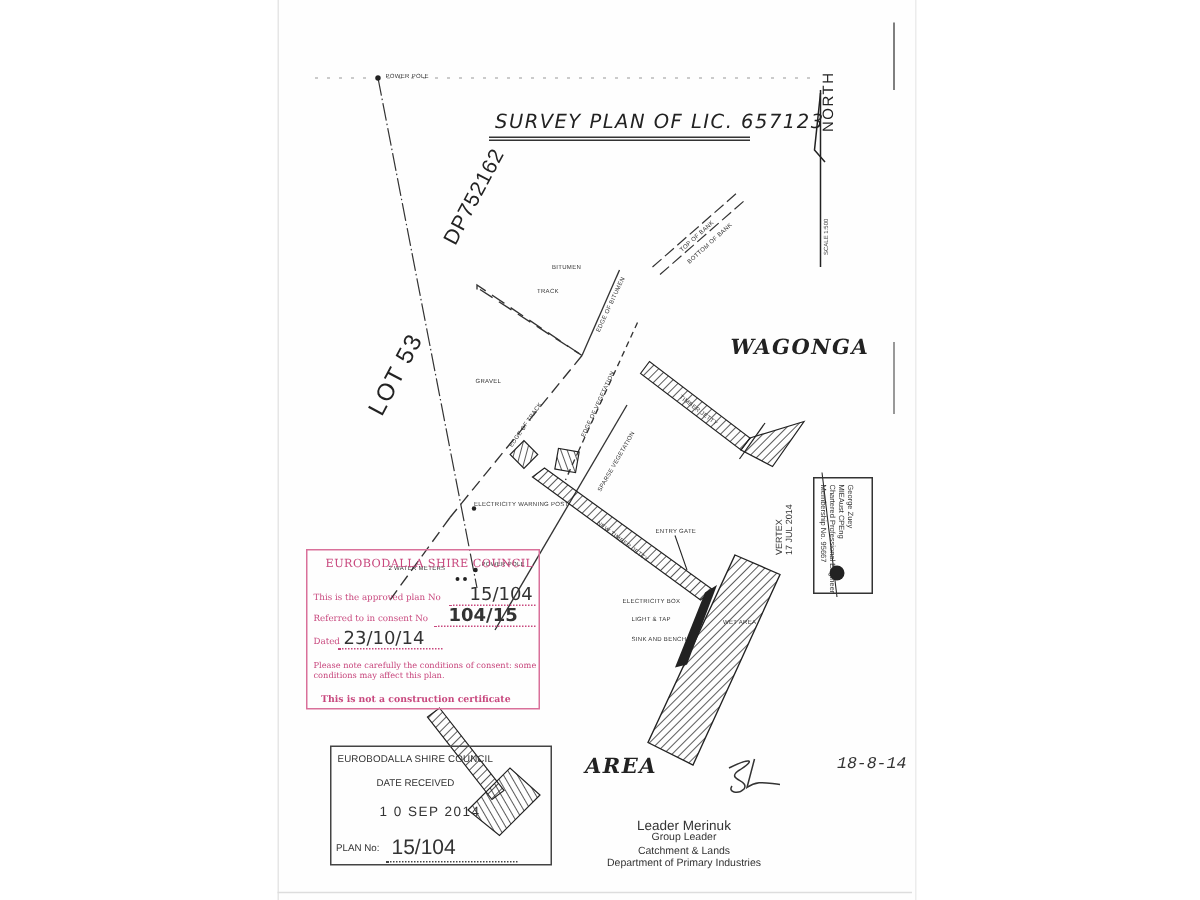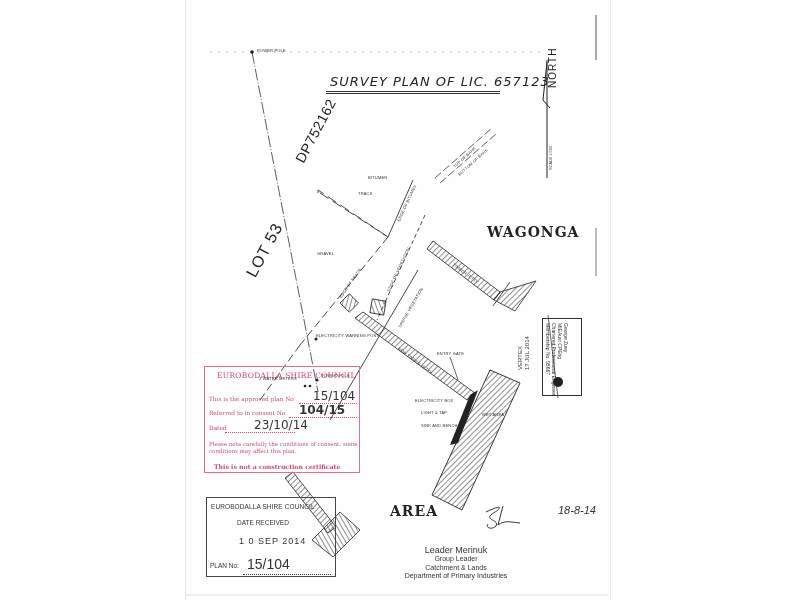--- a/index.html
+++ b/index.html
@@ -4,40 +4,40 @@
 <style>
   html,body{margin:0;padding:0;}
   body{width:800px;height:600px;background:#ffffff;position:relative;overflow:hidden;font-family:"Liberation Sans",sans-serif;}
   .page{position:absolute;left:185px;top:0;width:424px;height:600px;background:#fefefe;border-left:1px solid #e6e6e6;border-right:1px solid #ececec;}
   .plan-svg{position:absolute;left:0;top:0;width:800px;height:600px;}
   .title{position:absolute;left:330px;top:74px;font-family:"DejaVu Sans",sans-serif;font-size:13px;letter-spacing:1px;color:#222;font-style:italic;}
   .title-under{position:absolute;left:326px;top:91px;width:174px;border-top:1px solid #333;border-bottom:1px solid #333;height:1px;}
   .north{position:absolute;left:547px;top:88px;transform:rotate(-90deg);transform-origin:left top;font-size:10px;color:#222;letter-spacing:1px;}
   .scale{position:absolute;left:548px;top:170px;transform:rotate(-90deg);transform-origin:left top;font-size:4px;color:#444;}
   .lbl{position:absolute;color:#333;font-size:4px;white-space:nowrap;letter-spacing:0.2px;}
-  .big{position:absolute;color:#222;font-family:"DejaVu Serif",serif;font-weight:bold;font-size:14px;letter-spacing:1px;}
+  .big{position:absolute;color:#222;font-family:"DejaVu Serif",serif;font-weight:bold;font-style:italic;font-size:14px;letter-spacing:1px;}
   .rot{transform-origin:left top;}
   .lot53{position:absolute;left:243px;top:272px;font-size:16px;color:#222;transform:rotate(-62deg);transform-origin:left top;letter-spacing:1px;}
   .dp{position:absolute;left:292px;top:158px;font-size:14px;color:#222;transform:rotate(-62deg);transform-origin:left top;letter-spacing:0.5px;}
   .consent{position:absolute;left:204px;top:366px;width:156px;height:107px;border:1.5px solid #d9709a;color:#c8487e;font-family:"DejaVu Serif",serif;padding:0;box-sizing:border-box;background:transparent;}
   .consent .h1{position:absolute;left:12px;top:4px;font-size:7.5px;letter-spacing:0.3px;}
   .consent .h2{position:absolute;left:18px;top:13px;font-size:9px;font-weight:bold;letter-spacing:0.4px;}
   .consent .row{position:absolute;left:4px;font-size:5.8px;}
   .consent .hand{position:absolute;font-family:"DejaVu Sans",sans-serif;color:#333;font-size:12px;}
   .consent .dots{position:absolute;border-bottom:1px dotted #c8487e;height:0;}
   .consent .note{position:absolute;left:4px;top:74px;font-size:5.5px;line-height:7px;width:150px;}
   .consent .nc{position:absolute;left:9px;top:96px;font-size:6.2px;font-weight:bold;}
-  .received{position:absolute;left:206px;top:497px;width:130px;height:80px;border:1px solid #444;color:#333;box-sizing:border-box;}
+  .received{position:absolute;left:220px;top:497px;width:148px;height:80px;border:1px solid #444;color:#333;box-sizing:border-box;}
   .received .r1{position:absolute;left:4px;top:5px;font-size:6.5px;letter-spacing:0.1px;}
   .received .r2{position:absolute;left:30px;top:21px;font-size:6.5px;}
   .received .r3{position:absolute;left:32px;top:38px;font-size:9px;letter-spacing:1px;}
   .received .r4{position:absolute;left:3px;top:64px;font-size:6.5px;}
   .received .hand{position:absolute;left:40px;top:58px;font-size:14px;}
   .received .dots{position:absolute;left:36px;top:76px;width:88px;border-bottom:1px dotted #444;}
-  .sig-date{position:absolute;left:558px;top:504px;font-size:11px;color:#333;font-style:italic;font-family:Liberation Sans, sans-serif;}
+  .sig-date{position:absolute;left:558px;top:504px;font-size:11px;color:#333;font-style:italic;font-family:Liberation Mono, monospace;}
   .signer{position:absolute;left:396px;top:545px;width:120px;text-align:center;color:#333;}
   .signer .n{font-size:9px;}
   .signer .l{font-size:7px;line-height:8.5px;}
   .vstamp{position:absolute;left:542px;top:318px;width:38px;height:76px;border:1px solid #333;}
   .vstamp .t{position:absolute;left:26px;top:4px;transform:rotate(90deg);transform-origin:left top;font-size:5px;color:#333;white-space:nowrap;line-height:6px;}
   .vstamp .logo{position:absolute;left:10px;top:58px;width:10px;height:10px;border-radius:50%;background:#222;}
   .vertex{position:absolute;left:517px;top:370px;transform:rotate(-90deg);transform-origin:left top;font-size:6px;color:#333;white-space:nowrap;line-height:7px;}
 </style>
 </head>
 <body>
@@ -156,21 +156,21 @@
 
 <div class="consent">
   <div class="h1">EUROBODALLA SHIRE COUNCIL</div>
   <div class="row" style="top:29px;">This is the approved plan No</div>
   <div class="hand" style="left:108px;top:22px;">15/104</div>
   <div class="dots" style="left:94px;top:36px;width:58px;"></div>
   <div class="row" style="top:43px;">Referred to in consent No</div>
   <div class="hand" style="left:94px;top:36px;font-weight:bold;">104/15</div>
   <div class="dots" style="left:84px;top:50px;width:68px;"></div>
   <div class="row" style="top:58px;">Dated</div>
-  <div class="hand" style="left:24px;top:51px;margin-left:25px;">23/10/14</div>
+  <div class="hand" style="left:24px;top:51px;">23/10/14</div>
   <div class="dots" style="left:20px;top:65px;width:70px;"></div>
   <div class="note">Please note carefully the conditions of consent: some conditions may affect this plan.</div>
   <div class="nc">This is not a construction certificate</div>
 </div>
 
 <div class="received">
   <div class="r1">EUROBODALLA SHIRE COUNCIL</div>
   <div class="r2">DATE RECEIVED</div>
   <div class="r3">1 0 SEP 2014</div>
   <div class="r4">PLAN No:</div>

